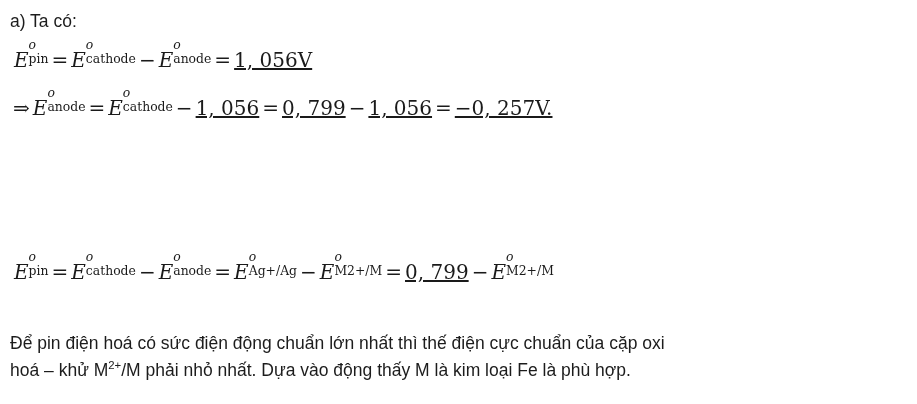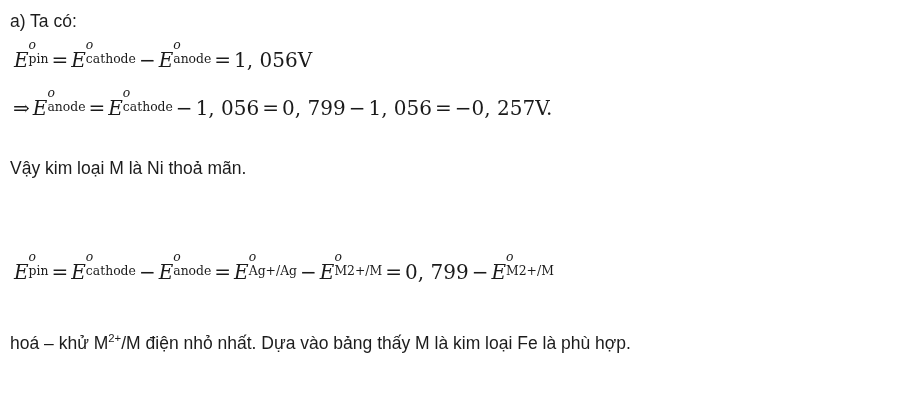--- a/index.html
+++ b/index.html
@@ -65,20 +65,21 @@
     line-height: 0.8;
     position: relative;
     top: -0.30em;
   }
   .op {
     font-style: normal;
     padding: 0 3px;
   }
   .num {
     font-style: normal;
+    text-decoration: underline;
   }
   sup.small {
     font-size: 0.65em;
     vertical-align: super;
     font-style: normal;
   }
   #row-a-intro { position: absolute; left: 10px; top: 8px; }
   #eq-1 { position: absolute; left: 14px; top: 48px; }
   #eq-2 { position: absolute; left: 10px; top: 96px; }
   #row-conclusion-a { position: absolute; left: 10px; top: 155px; }
@@ -94,24 +95,24 @@
   <div class="text-line" id="row-a-intro">a) Ta có:</div>
 
   <div class="math" id="eq-1">
     <span class="var">E</span><span class="ss"><span class="up">o</span><span class="dn">pin</span></span><span class="op">=</span><span class="var">E</span><span class="ss"><span class="up">o</span><span class="dn">cathode</span></span><span class="op">−</span><span class="var">E</span><span class="ss"><span class="up">o</span><span class="dn">anode</span></span><span class="op">=</span><span class="num">1, 056V</span>
   </div>
 
   <div class="math" id="eq-2">
     <span class="op">⇒</span><span class="var">E</span><span class="ss"><span class="up">o</span><span class="dn">anode</span></span><span class="op">=</span><span class="var">E</span><span class="ss"><span class="up">o</span><span class="dn">cathode</span></span><span class="op">−</span><span class="num">1, 056</span><span class="op">=</span><span class="num">0, 799</span><span class="op">−</span><span class="num">1, 056</span><span class="op">=</span><span class="num">−0, 257V.</span>
   </div>
 
-  <div class="text-line" id="row-conclusion-a">Vậy kim loại M là Ni thoả mãn.</div>
 
 
   <div class="math" id="eq-3">
     <span class="var">E</span><span class="ss"><span class="up">o</span><span class="dn">pin</span></span><span class="op">=</span><span class="var">E</span><span class="ss"><span class="up">o</span><span class="dn">cathode</span></span><span class="op">−</span><span class="var">E</span><span class="ss"><span class="up">o</span><span class="dn">anode</span></span><span class="op">=</span><span class="var">E</span><span class="ss"><span class="up">o</span><span class="dn">Ag+/Ag</span></span><span class="op">−</span><span class="var">E</span><span class="ss"><span class="up">o</span><span class="dn">M2+/M</span></span><span class="op">=</span><span class="num">0, 799</span><span class="op">−</span><span class="var">E</span><span class="ss"><span class="up">o</span><span class="dn">M2+/M</span></span>
   </div>
 
   <div class="para" id="para-b">
-    <div><span>hoá – khử M</span><sup class="small">2+</sup><span>/M điện nhỏ nhất. Dựa vào bảng thấy M là kim loại Fe là phù hợp.</span></div>
+    <div>Để pin điện hoá có sức điện động chuẩn lớn nhất thì thế điện cực chuẩn của cặp oxi</div>
+    <div><span>hoá – khử M</span><sup class="small">2+</sup><span>/M phải nhỏ nhất. Dựa vào động thấy M là kim loại Fe là phù hợp.</span></div>
   </div>
 
 </div>
 
 </body></html>

